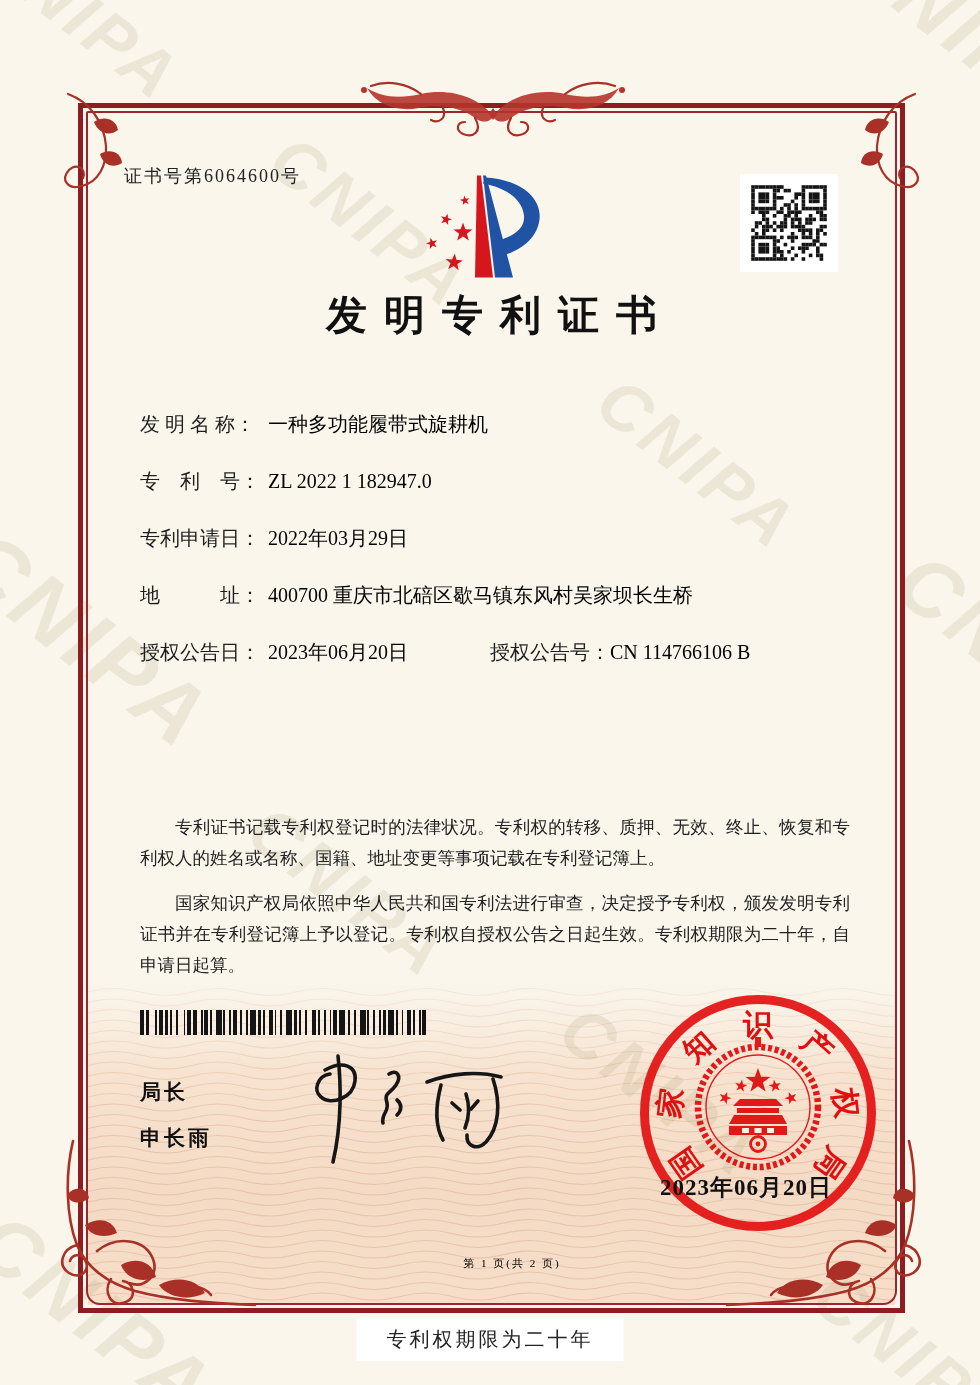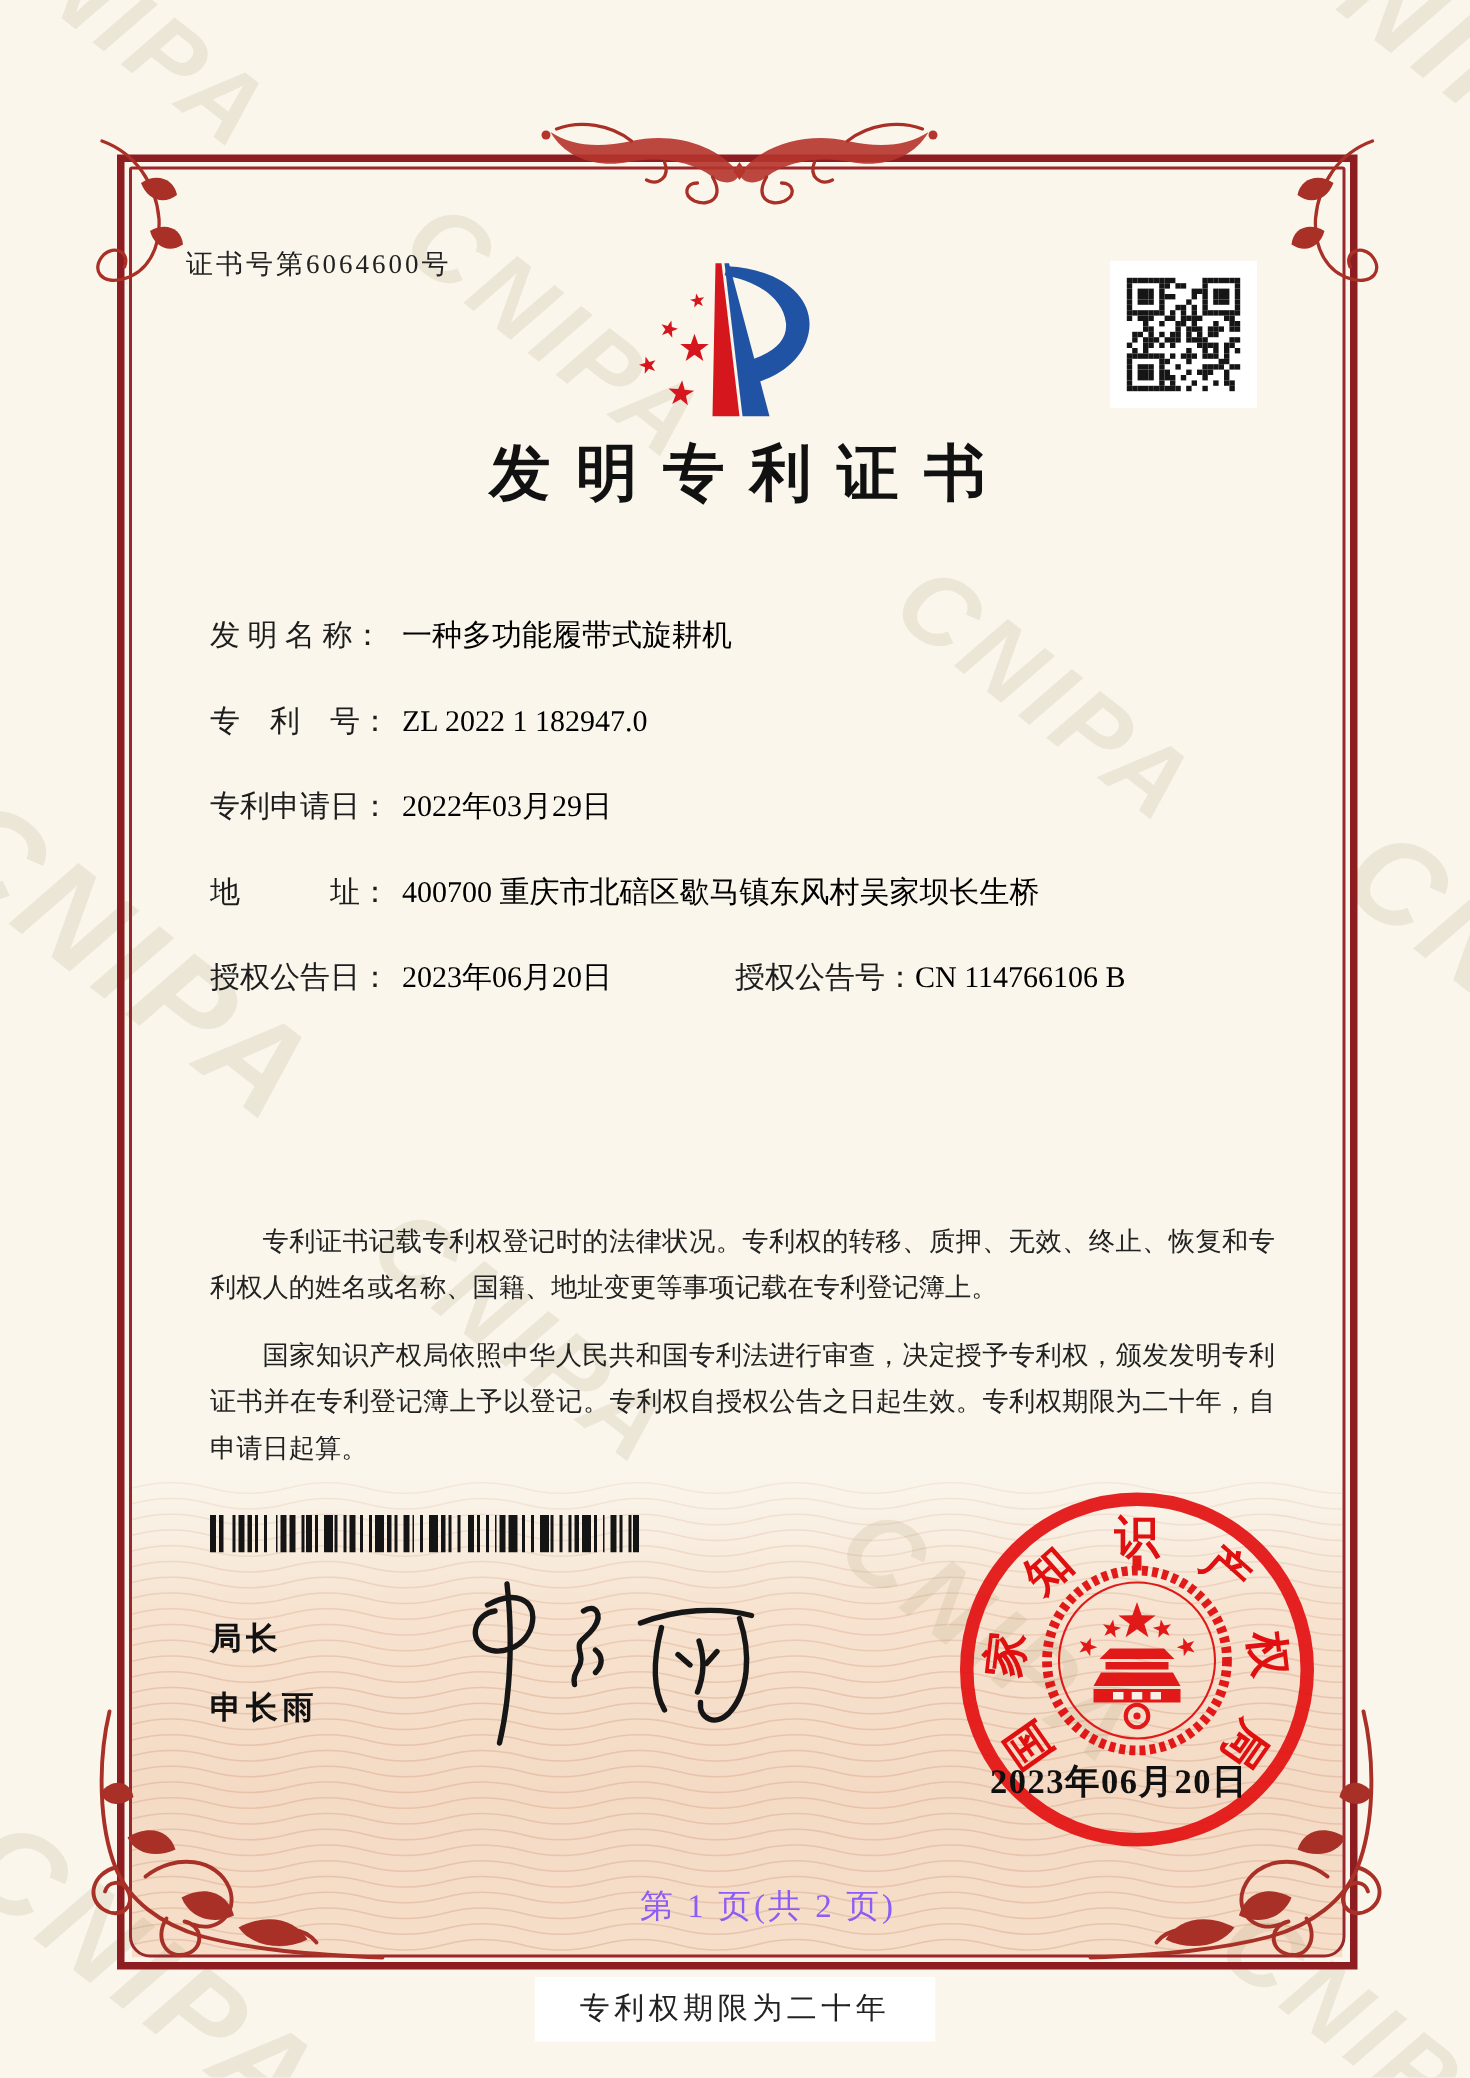--- a/index.html
+++ b/index.html
@@ -90,21 +90,21 @@
     transform-origin:center;white-space:nowrap;
   }
   #emblem{position:absolute;left:0;top:0;width:236px;height:236px;opacity:.95;}
   .seal-date{
     position:absolute;left:640px;top:1172px;width:212px;z-index:8;
     text-align:center;font-size:23px;letter-spacing:1px;color:#101010;font-weight:600;
   }
   
   .page-info{
     position:absolute;left:78px;top:1256px;width:868px;z-index:5;
-    text-align:center;font-size:22px;letter-spacing:2px;color:#8b5cf6;
+    text-align:center;font-size:11px;letter-spacing:2px;color:#000000;
   }
   .cont-note{
     position:absolute;left:50%;transform:translateX(-50%);top:1318px;z-index:5;
     background:#ffffff;padding:0 30px;line-height:43px;
     font-size:20px;letter-spacing:3px;color:#222;white-space:nowrap;
   }
 </style>
 </head>
 <body>
 

